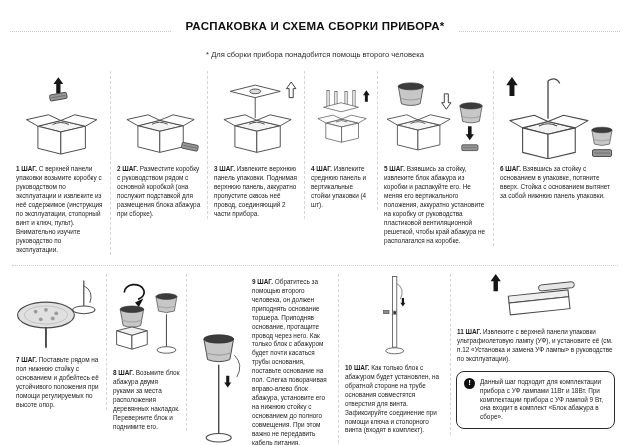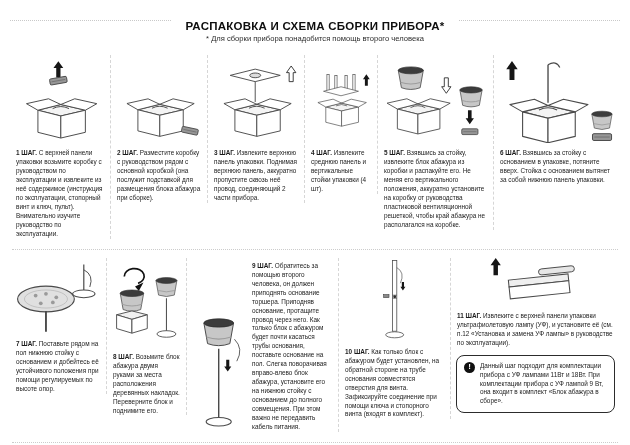--- a/index.html
+++ b/index.html
@@ -1,22 +1,22 @@
 <!DOCTYPE html>
 <html lang="ru"><head>
 <meta charset="utf-8">
 <style>
   html,body{margin:0;padding:0;background:#fff;}
   body{font-family:"Liberation Sans", sans-serif;}
   .page{position:relative;width:630px;height:445px;background:#ffffff;overflow:hidden;box-sizing:border-box;padding:20px 10px 0;}
   .header{text-align:center;}
-  .title-row{display:flex;align-items:flex-start;gap:14px;}
+  .title-row{display:flex;align-items:flex-end;gap:14px;}
   .dotline{flex:1;border-top:1px dotted #c9c9c9;height:0;}
   h1{font-size:11.5px;font-weight:700;color:#0e0e0e;margin:0;letter-spacing:.25px;white-space:nowrap;}
-  .subtitle{font-size:7.6px;color:#2b2b2b;margin-top:2px;}
+  .subtitle{font-size:7.6px;color:#2b2b2b;margin-top:18px;}
   .row{display:flex;align-items:flex-start;}
   .row-top{margin-top:12px;}
   .col{box-sizing:border-box;padding:0 5px;border-right:1px dashed #d6d6d6;}
   .col:last-child{border-right:none;}
   .ill{display:flex;align-items:flex-end;justify-content:center;}
   .ill-top{height:88px;}
   .txt{font-size:6.4px;line-height:1.4;color:#1c1c1c;margin:6px 1px 0;}
   .lab{font-weight:700;}
   .hsep{border-top:1px dotted #cccccc;margin:10px 2px 8px;}
   .c1{width:101px;}.c2{width:97px;}.c3{width:97px;}.c4{width:73px;}.c5{width:116px;}.c6{flex:1;}

